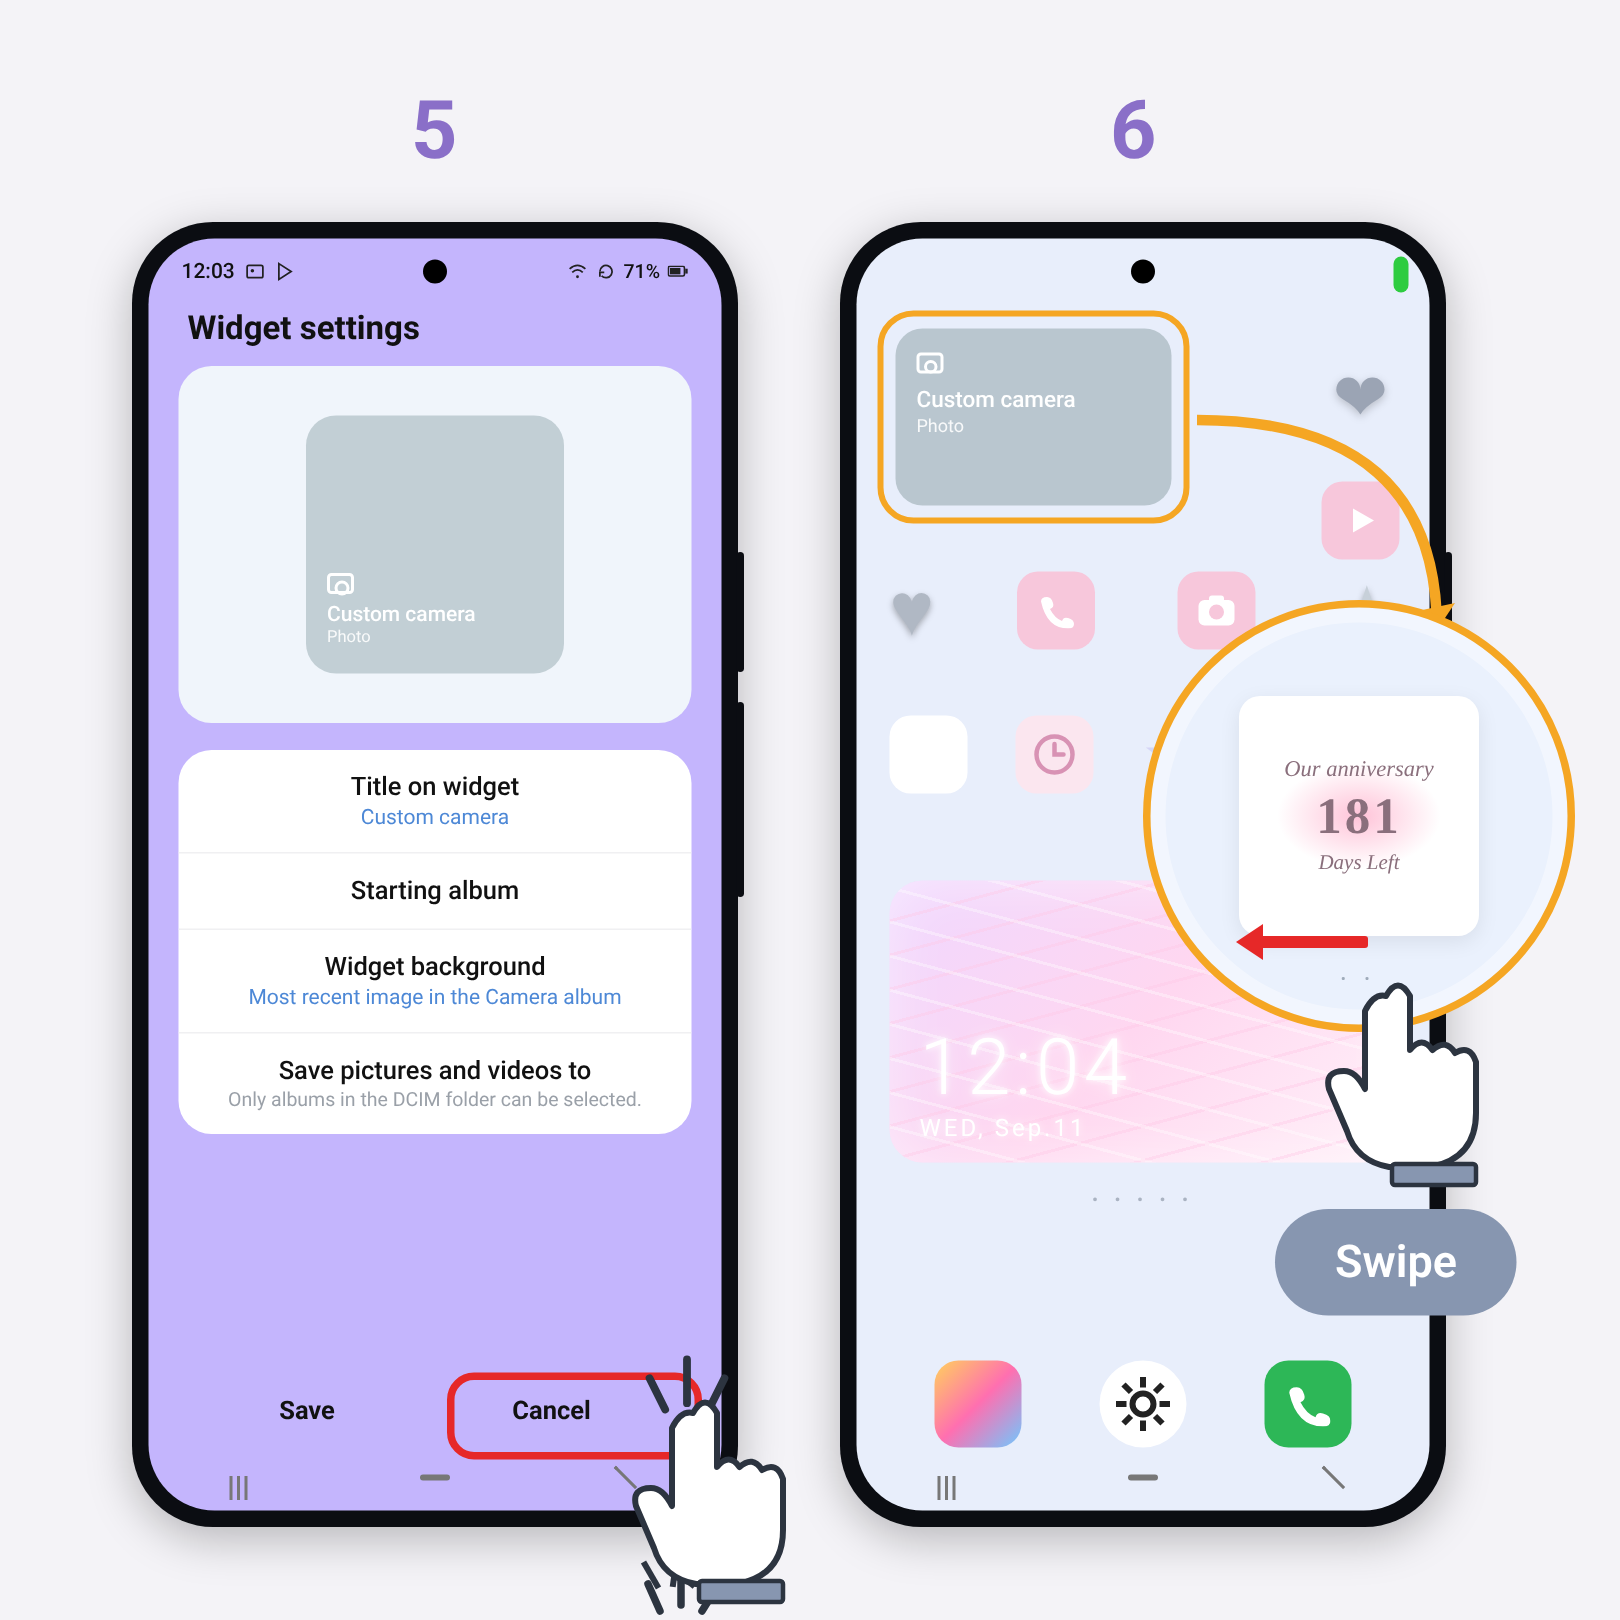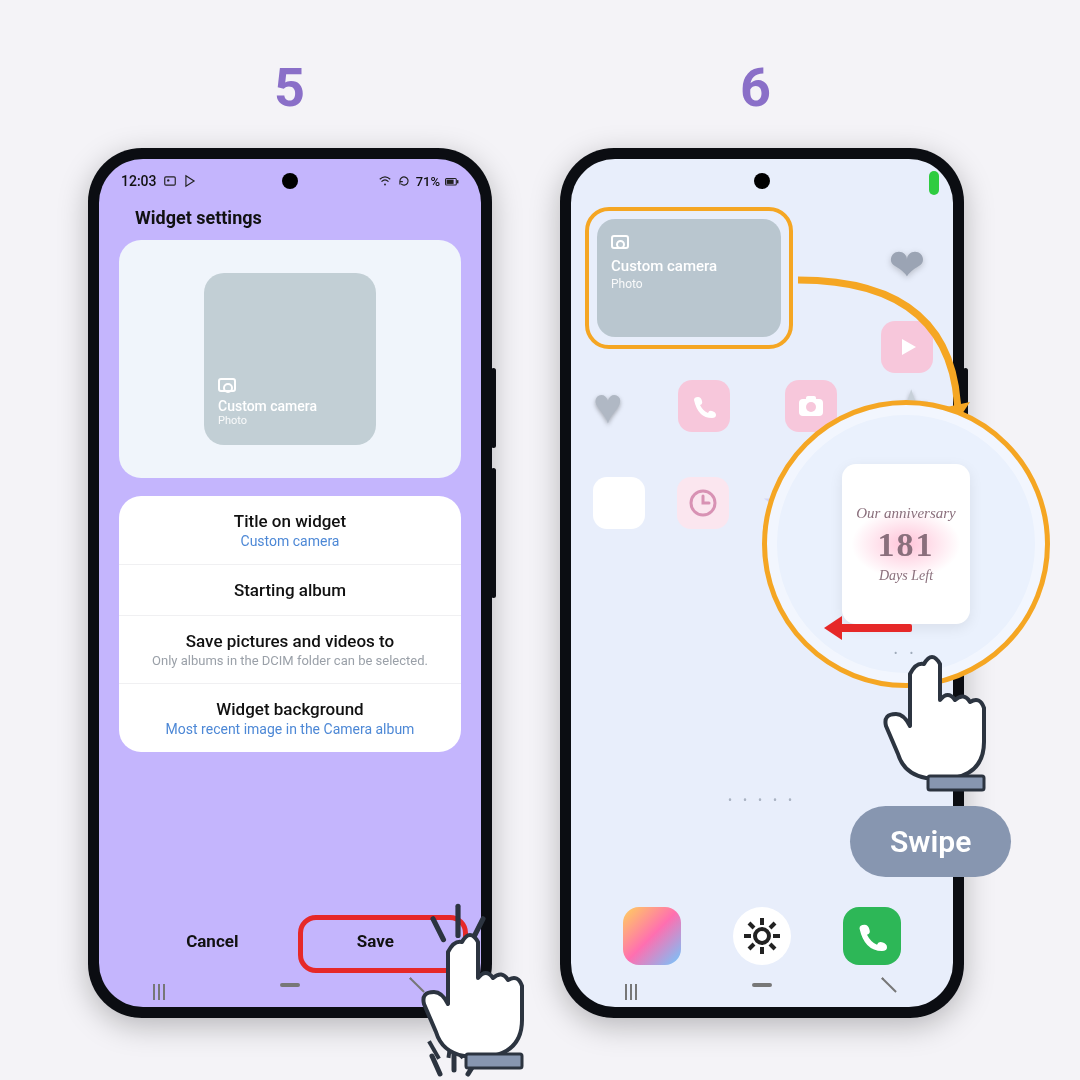--- a/index.html
+++ b/index.html
@@ -63,24 +63,24 @@
     justify-content:space-between;
     padding: 0 22px;
     font-size: 14px;
     font-weight: 500;
     color: #111;
   }
   .status-bar .sb-l { display:flex; align-items:center; gap:6px;}
   .status-bar .sb-r { display:flex; align-items:center; gap:5px; font-size:13px;}
   .sb-ico { width:14px;height:14px; display:inline-block;}
   .p5-title {
-    font-size: 18px;
+    font-size: 22px;
     font-weight: 700;
     color:#111;
-    padding: 4px 36px 12px;
+    padding: 4px 26px 12px;
   }
   .preview-card {
     margin: 0 20px;
     background: #f0f5fb;
     border-radius: 22px;
     height: 238px;
     display:flex;
     align-items:center;
     justify-content:center;
   }
@@ -188,21 +188,21 @@
   .d-phone{background:#2db757;color:#fff;font-weight:700;}
 
   
   .magnifier{
     position:absolute;top:400px;left:762px;width:288px;height:288px;
     border:5px solid #f5a623;border-radius:50%;
     background:#eaf1fd;z-index:8;display:flex;align-items:center;justify-content:center;
     box-shadow: inset 0 0 0 10px rgba(255,255,255,.4);
   }
   .mag-card{
-    width:128px;height:160px;background:#fff;border-radius:14px;
+    width:160px;height:160px;background:#fff;border-radius:14px;
     display:flex;flex-direction:column;align-items:center;justify-content:center;gap:4px;
     font-family: Georgia, serif;color:#8a6f7c;
     box-shadow:0 4px 14px rgba(0,0,0,.08);
     position:relative;
   }
   .mag-card::before{
     content:"";position:absolute;width:110px;height:70px;background:radial-gradient(ellipse,#ffc3d8 0%,rgba(255,195,216,0) 70%);border-radius:50%;
   }
   .mag-t1{position:relative;font-style:italic;font-size:15px;}
   .mag-num{position:relative;font-size:34px;font-weight:700;letter-spacing:2px;}
@@ -298,33 +298,33 @@
     </div>
 
     <div class="settings-list" data-name="settings-list">
       <div class="s-item" data-name="setting-title-on-widget">
         <div class="s-label" data-name="setting-label">Title on widget</div>
         <div class="s-val" data-name="setting-value">Custom camera</div>
       </div>
       <div class="s-item" data-name="setting-starting-mode">
         <div class="s-label" data-name="setting-label">Starting album</div>
       </div>
+      <div class="s-item" data-name="setting-widget-background">
+        <div class="s-label" data-name="setting-label">Widget background</div>
+        <div class="s-val" data-name="setting-value">Most recent image in the Camera album</div>
+      </div>
       <div class="s-item" data-name="setting-save-location">
         <div class="s-label" data-name="setting-label">Save pictures and videos to</div>
         <div class="s-desc" data-name="setting-description">Only albums in the DCIM folder can be selected.</div>
       </div>
-      <div class="s-item" data-name="setting-widget-background">
-        <div class="s-label" data-name="setting-label">Widget background</div>
-        <div class="s-val" data-name="setting-value">Most recent image in the Camera album</div>
-      </div>
     </div>
 
     <div class="bottom-buttons" data-name="dialog-buttons">
+      <div class="b-btn" data-name="save-button">Save</div>
       <div class="b-btn" data-name="cancel-button">Cancel</div>
-      <div class="b-btn" data-name="save-button">Save</div>
     </div>
     <div class="save-highlight" data-name="save-highlight-box"></div>
 
     <div class="nav-bar" data-name="android-nav-bar">
       <span class="nav-lines" data-name="recents-icon">
           <i></i>
           <i></i>
           <i></i>
         </span>
       <span class="nav-sq" data-name="home-icon"></span>
@@ -414,20 +414,24 @@
       <div class="app-blank" data-name="blank-app-icon"></div>
       <div class="app-clock" data-name="clock-app-icon">
         <svg width="30" height="30" viewBox="0 0 30 30">
             <circle cx="15" cy="15" r="12" fill="none" stroke="#d892b4" stroke-width="3"></circle>
             <path d="M15 8 v7 h6" fill="none" stroke="#d892b4" stroke-width="3" stroke-linecap="round"></path>
           </svg>
       </div>
       <span class="rain-star" data-name="star-ornament-icon">★</span>
     </div>
 
+    <div class="clock-widget" data-name="clock-widget">
+      <div class="clock-time" data-name="clock-time">12:04</div>
+      <div class="clock-date" data-name="clock-date">WED, Sep.11</div>
+    </div>
 
     <div class="page-dots" data-name="page-indicator">• • • • •</div>
 
     <div class="dock" data-name="dock">
       <div class="dock-ic d-grid" data-name="themes-app-icon">
           <i></i>
           <i></i>
           <i></i>
           <i></i>
         </div>

